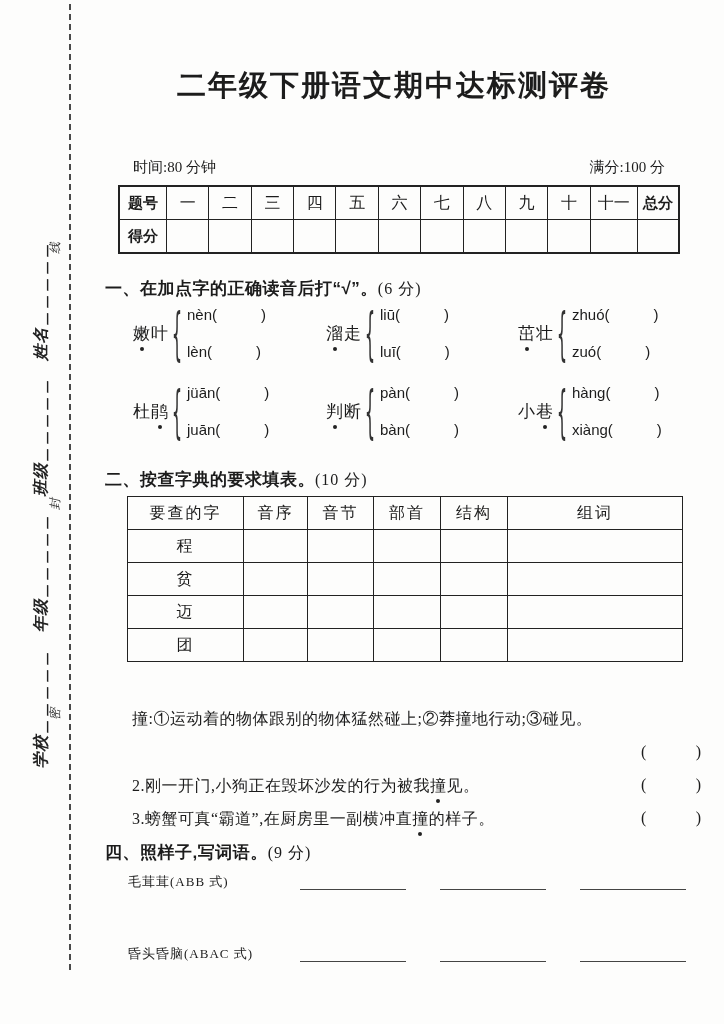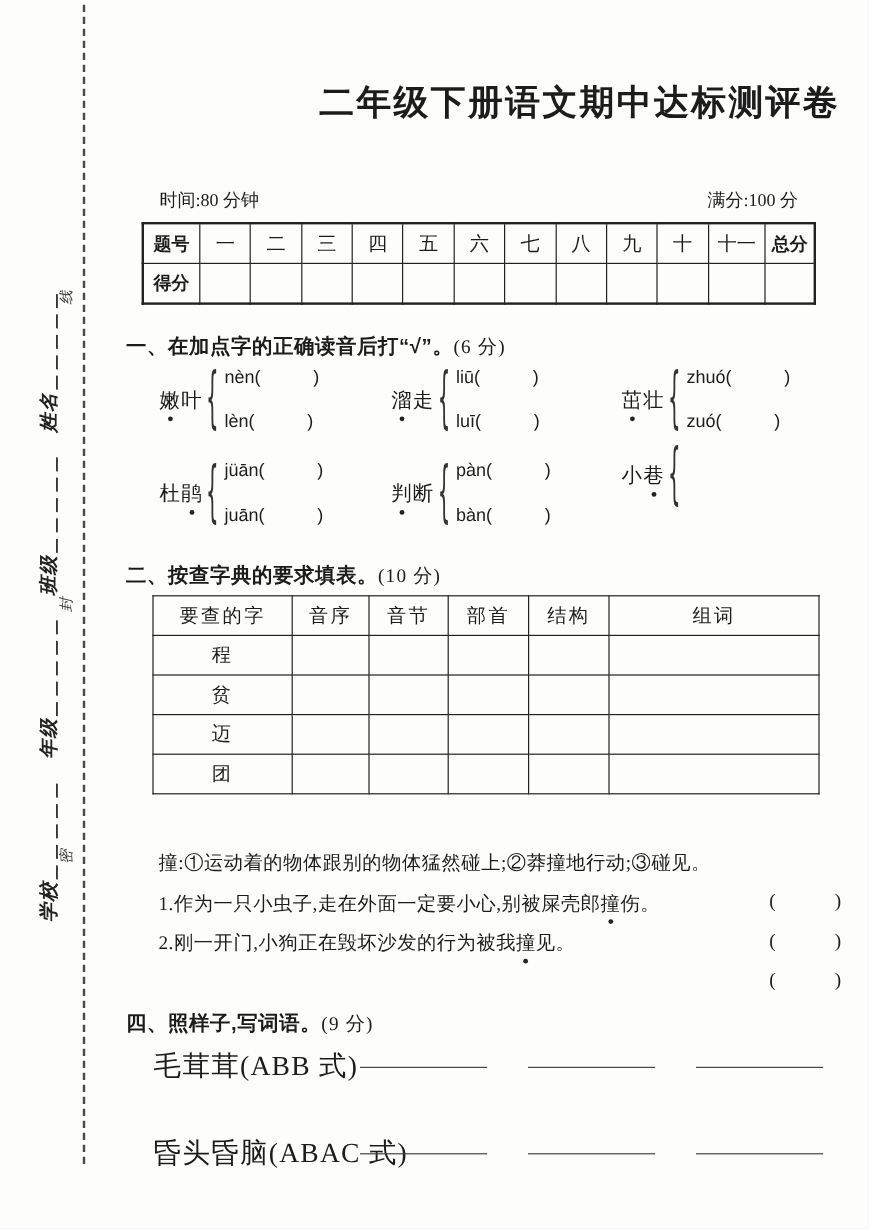--- a/index.html
+++ b/index.html
@@ -15,21 +15,21 @@
     transform:rotate(-90deg);transform-origin:center;
     font-style:italic;font-weight:700;font-size:16px;letter-spacing:1px;
     white-space:nowrap;text-align:center;color:#222;}
   .seal-char{position:absolute;left:48px;width:14px;height:14px;
     transform:rotate(-90deg);font-size:12px;line-height:14px;color:#333;
     font-style:italic;}
   .seal-char.c-top{top:240px;}
   .seal-char.c-mid{top:496px;}
   .seal-char.c-bot{top:706px;}
   
-  .title{position:absolute;left:88px;right:24px;top:66px;text-align:right;
+  .title{position:absolute;left:88px;right:24px;top:66px;text-align:center;
     font-size:29px;font-weight:700;letter-spacing:2px;}
   .meta-row{position:absolute;left:133px;right:59px;top:158px;display:flex;
     justify-content:space-between;font-size:15px;}
   
   table{border-collapse:collapse;table-layout:fixed;}
   td,th{border:1px solid #222;padding:0;text-align:center;vertical-align:middle;
     font-weight:400;font-size:16px;overflow:hidden;}
   .score-table{position:absolute;left:118px;top:185px;width:562px;
     border:2px solid #222;}
   .score-table td{height:32px;margin-top:23px;}
@@ -57,21 +57,21 @@
   .opts{display:flex;flex-direction:column;row-gap:19px;}
   .opt{font-family:"Liberation Sans","DejaVu Sans",sans-serif;font-size:15px;
     line-height:18px;white-space:nowrap;}
   .opt .gap{display:inline-block;width:44px;}
   
   .body-line{position:absolute;left:132px;right:30px;font-size:16px;
     letter-spacing:.5px;white-space:nowrap;}
   .ans{position:absolute;left:641px;width:60px;display:flex;
     justify-content:space-between;font-size:16px;}
   
-  .w-row{position:absolute;left:128px;right:30px;height:26px;font-size:23px;}
+  .w-row{position:absolute;left:128px;right:30px;height:26px;font-size:13px;}
   .w-row .lbl{letter-spacing:1px;}
   .blank{position:absolute;top:16px;width:106px;border-bottom:1.6px solid #444;
     height:0;}
   .b1{left:172px;} .b2{left:312px;} .b3{left:452px;}
 </style>
 </head>
 <body>
 
 <div class="page">
 
@@ -181,20 +181,24 @@
       <span class="word"><span></span><span class="dotchar">判</span><span>断</span></span>
       <span class="brace">{</span>
       <span class="opts">
         <span class="opt"><span>pàn</span><span>(</span><span class="gap"></span><span>)</span></span>
         <span class="opt"><span>bàn</span><span>(</span><span class="gap"></span><span>)</span></span>
       </span>
     </div>
     <div class="grp g3">
       <span class="word"><span>小</span><span class="dotchar">巷</span><span></span></span>
       <span class="brace">{</span>
+      <span class="opts">
+        <span class="opt"><span>hàng</span><span>(</span><span class="gap"></span><span>)</span></span>
+        <span class="opt"><span>xiàng</span><span>(</span><span class="gap"></span><span>)</span></span>
+      </span>
     </div>
   </div>
 
   <div class="sec-head" style="top:468px">
     <span>二、按查字典的要求填表。</span><span class="score">(10 分)</span>
   </div>
 
   <table class="dict-table">
     <colgroup>
       <col style="width:116px">
@@ -243,36 +247,36 @@
       <td></td>
       <td></td>
       <td></td>
       <td></td>
     </tr>
   </tbody>
     </table>
 
   <div class="body-line" style="top:709px">撞:①运动着的物体跟别的物体猛然碰上;②莽撞地行动;③碰见。</div>
 
-  <div class="body-line" style="top:743px">
-    <span>1.作为一只小虫子,走在外面一定要小心,别被屎壳郎</span><span class="dotchar">撞</span><span>伤。</span>
-  </div>
   <div class="ans" style="top:743px">
     <span>(</span>
       <span>)</span>
   </div>
 
   <div class="body-line" style="top:776px">
     <span>2.刚一开门,小狗正在毁坏沙发的行为被我</span><span class="dotchar">撞</span><span>见。</span>
   </div>
   <div class="ans" style="top:776px">
     <span>(</span>
       <span>)</span>
   </div>
 
+  <div class="body-line" style="top:809px">
+    <span>3.螃蟹可真“霸道”,在厨房里一副横冲直</span><span class="dotchar">撞</span><span>的样子。</span>
+  </div>
   <div class="ans" style="top:809px">
     <span>(</span>
       <span>)</span>
   </div>
 
   <div class="sec-head" style="top:841px">
     <span>四、照样子,写词语。</span><span class="score">(9 分)</span>
   </div>
 
   <div class="w-row" style="top:873px">

